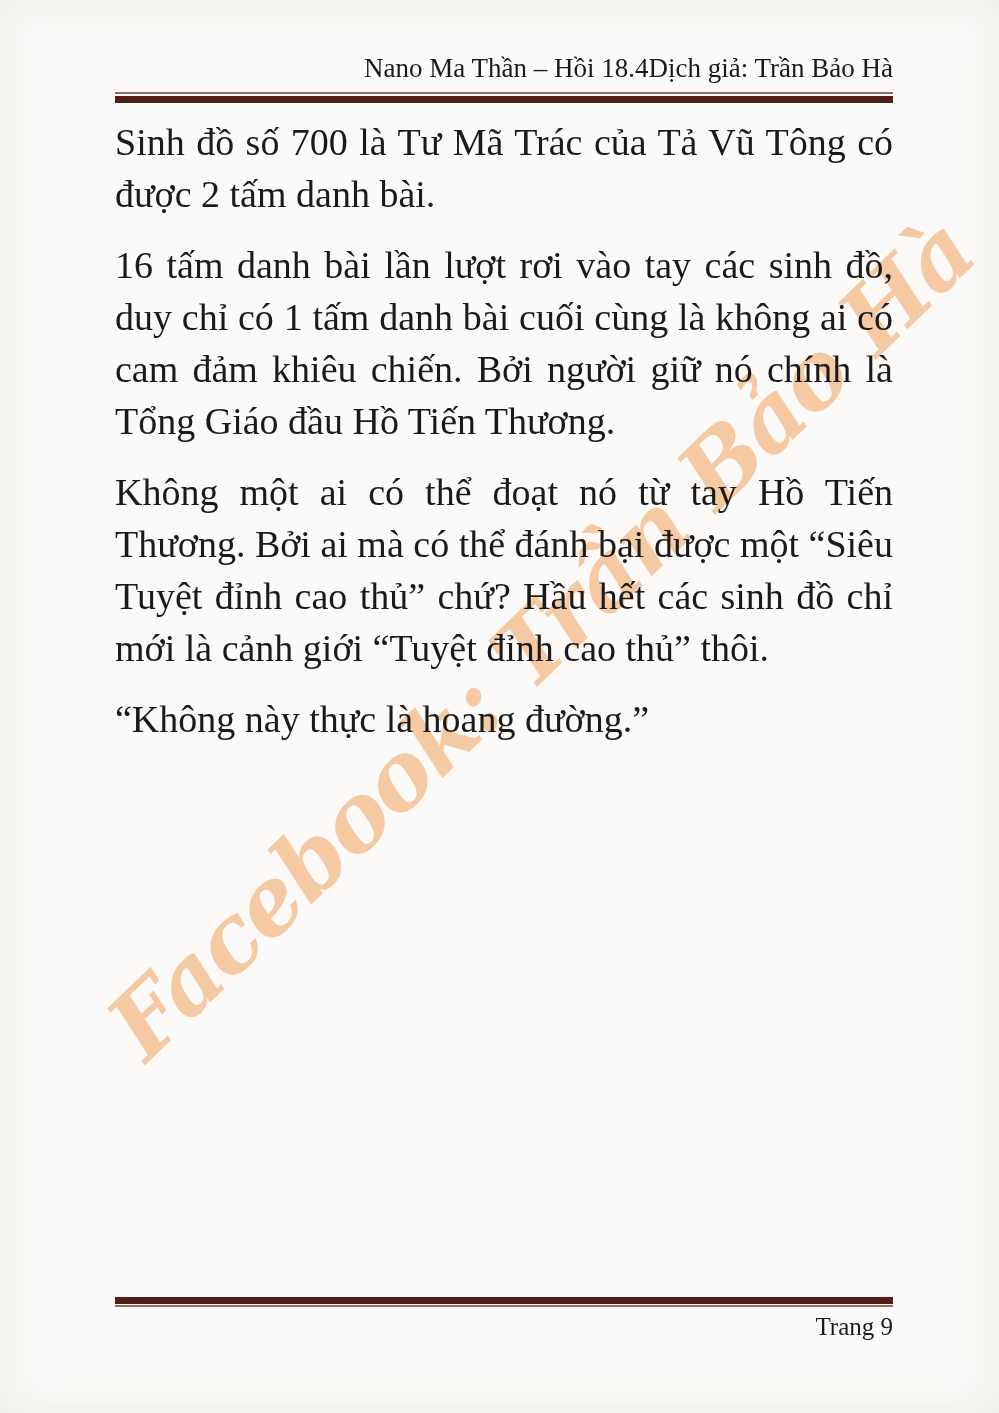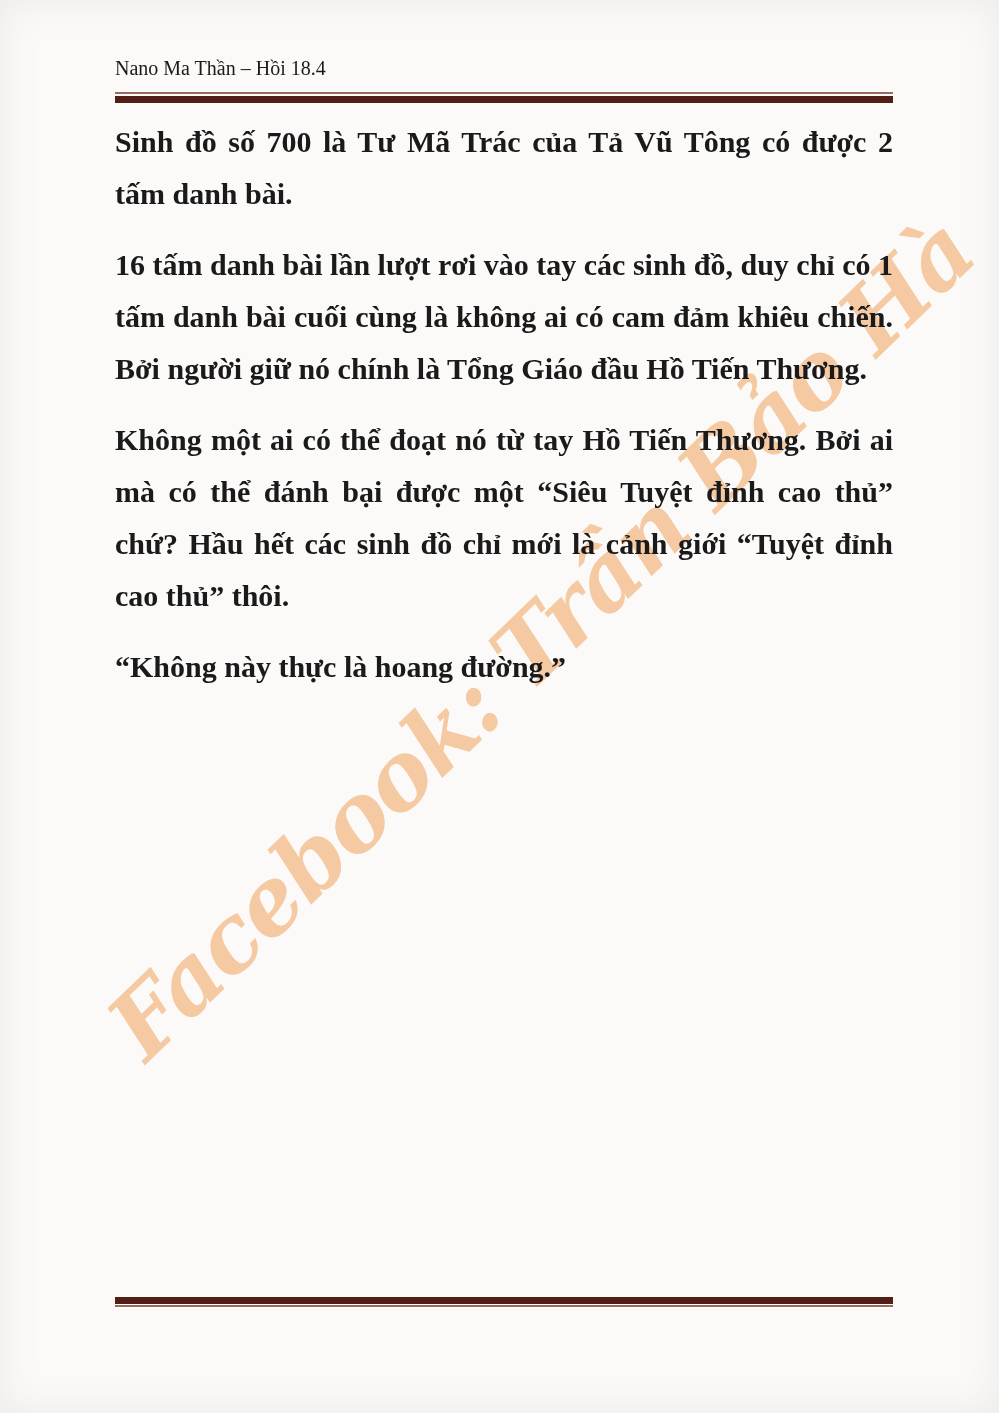--- a/index.html
+++ b/index.html
@@ -42,23 +42,23 @@
 
   .content {
     position: relative;
     z-index: 1;
     padding: 50px 106px 0 115px;
     color: var(--ink);
   }
 
   .header {
     display: flex;
-    justify-content: flex-start;
+    justify-content: flex-end;
     align-items: baseline;
-    font-size: 20px;
+    font-size: 27px;
     line-height: 36px;
   }
 
   .rule { width: 100%; }
   .header-rule {
     height: 11px;
     margin-top: 6px;
     background: linear-gradient(
       var(--rule-light) 0px, var(--rule-light) 2px,
       #ffffff 2px, #ffffff 4px,
@@ -68,26 +68,25 @@
     height: 11px;
     background: linear-gradient(
       var(--rule-dark) 0px, var(--rule-dark) 7px,
       #ffffff 7px, #ffffff 8px,
       var(--rule-light) 8px, var(--rule-light) 10px,
       #ffffff 10px, #ffffff 11px);
   }
 
   .body-text { margin-top: 13px; }
   .body-text p {
-    font-size: 30px;
+    font-size: 38px;
     line-height: 52px;
     text-align: justify;
     margin-bottom: 19px;
     color: var(--ink);
-    font-weight: bold;
   }
   .body-text p:last-child { margin-bottom: 0; }
 
   .footer {
     position: absolute;
     z-index: 1;
     left: 115px;
     right: 106px;
     top: 1297px;
   }
@@ -102,30 +101,32 @@
 <body>
 
 <div class="page">
 
   <div class="watermark">Facebook: Trần Bảo Hà</div>
 
   <div class="content">
 
     <div class="header">
       <span>Nano Ma Thần – Hồi 18.4</span>
+      <span>Dịch giả: Trần Bảo Hà</span>
     </div>
 
     <div class="rule header-rule"></div>
 
     <div class="body-text">
         <p>Sinh đồ số 700 là Tư Mã Trác của Tả Vũ Tông có được 2 tấm danh bài.</p>
         <p>16 tấm danh bài lần lượt rơi vào tay các sinh đồ, duy chỉ có 1 tấm danh bài cuối cùng là không ai có cam đảm khiêu chiến. Bởi người giữ nó chính là Tổng Giáo đầu Hồ Tiến Thương.</p>
         <p>Không một ai có thể đoạt nó từ tay Hồ Tiến Thương. Bởi ai mà có thể đánh bại được một “Siêu Tuyệt đỉnh cao thủ” chứ? Hầu hết các sinh đồ chỉ mới là cảnh giới “Tuyệt đỉnh cao thủ” thôi.</p>
         <p>“Không này thực là hoang đường.”</p>
       </div>
 
   </div>
 
   <div class="footer">
     <div class="rule footer-rule"></div>
+    <div class="page-number">Trang 9</div>
   </div>
 
 </div>
 
 </body></html>

